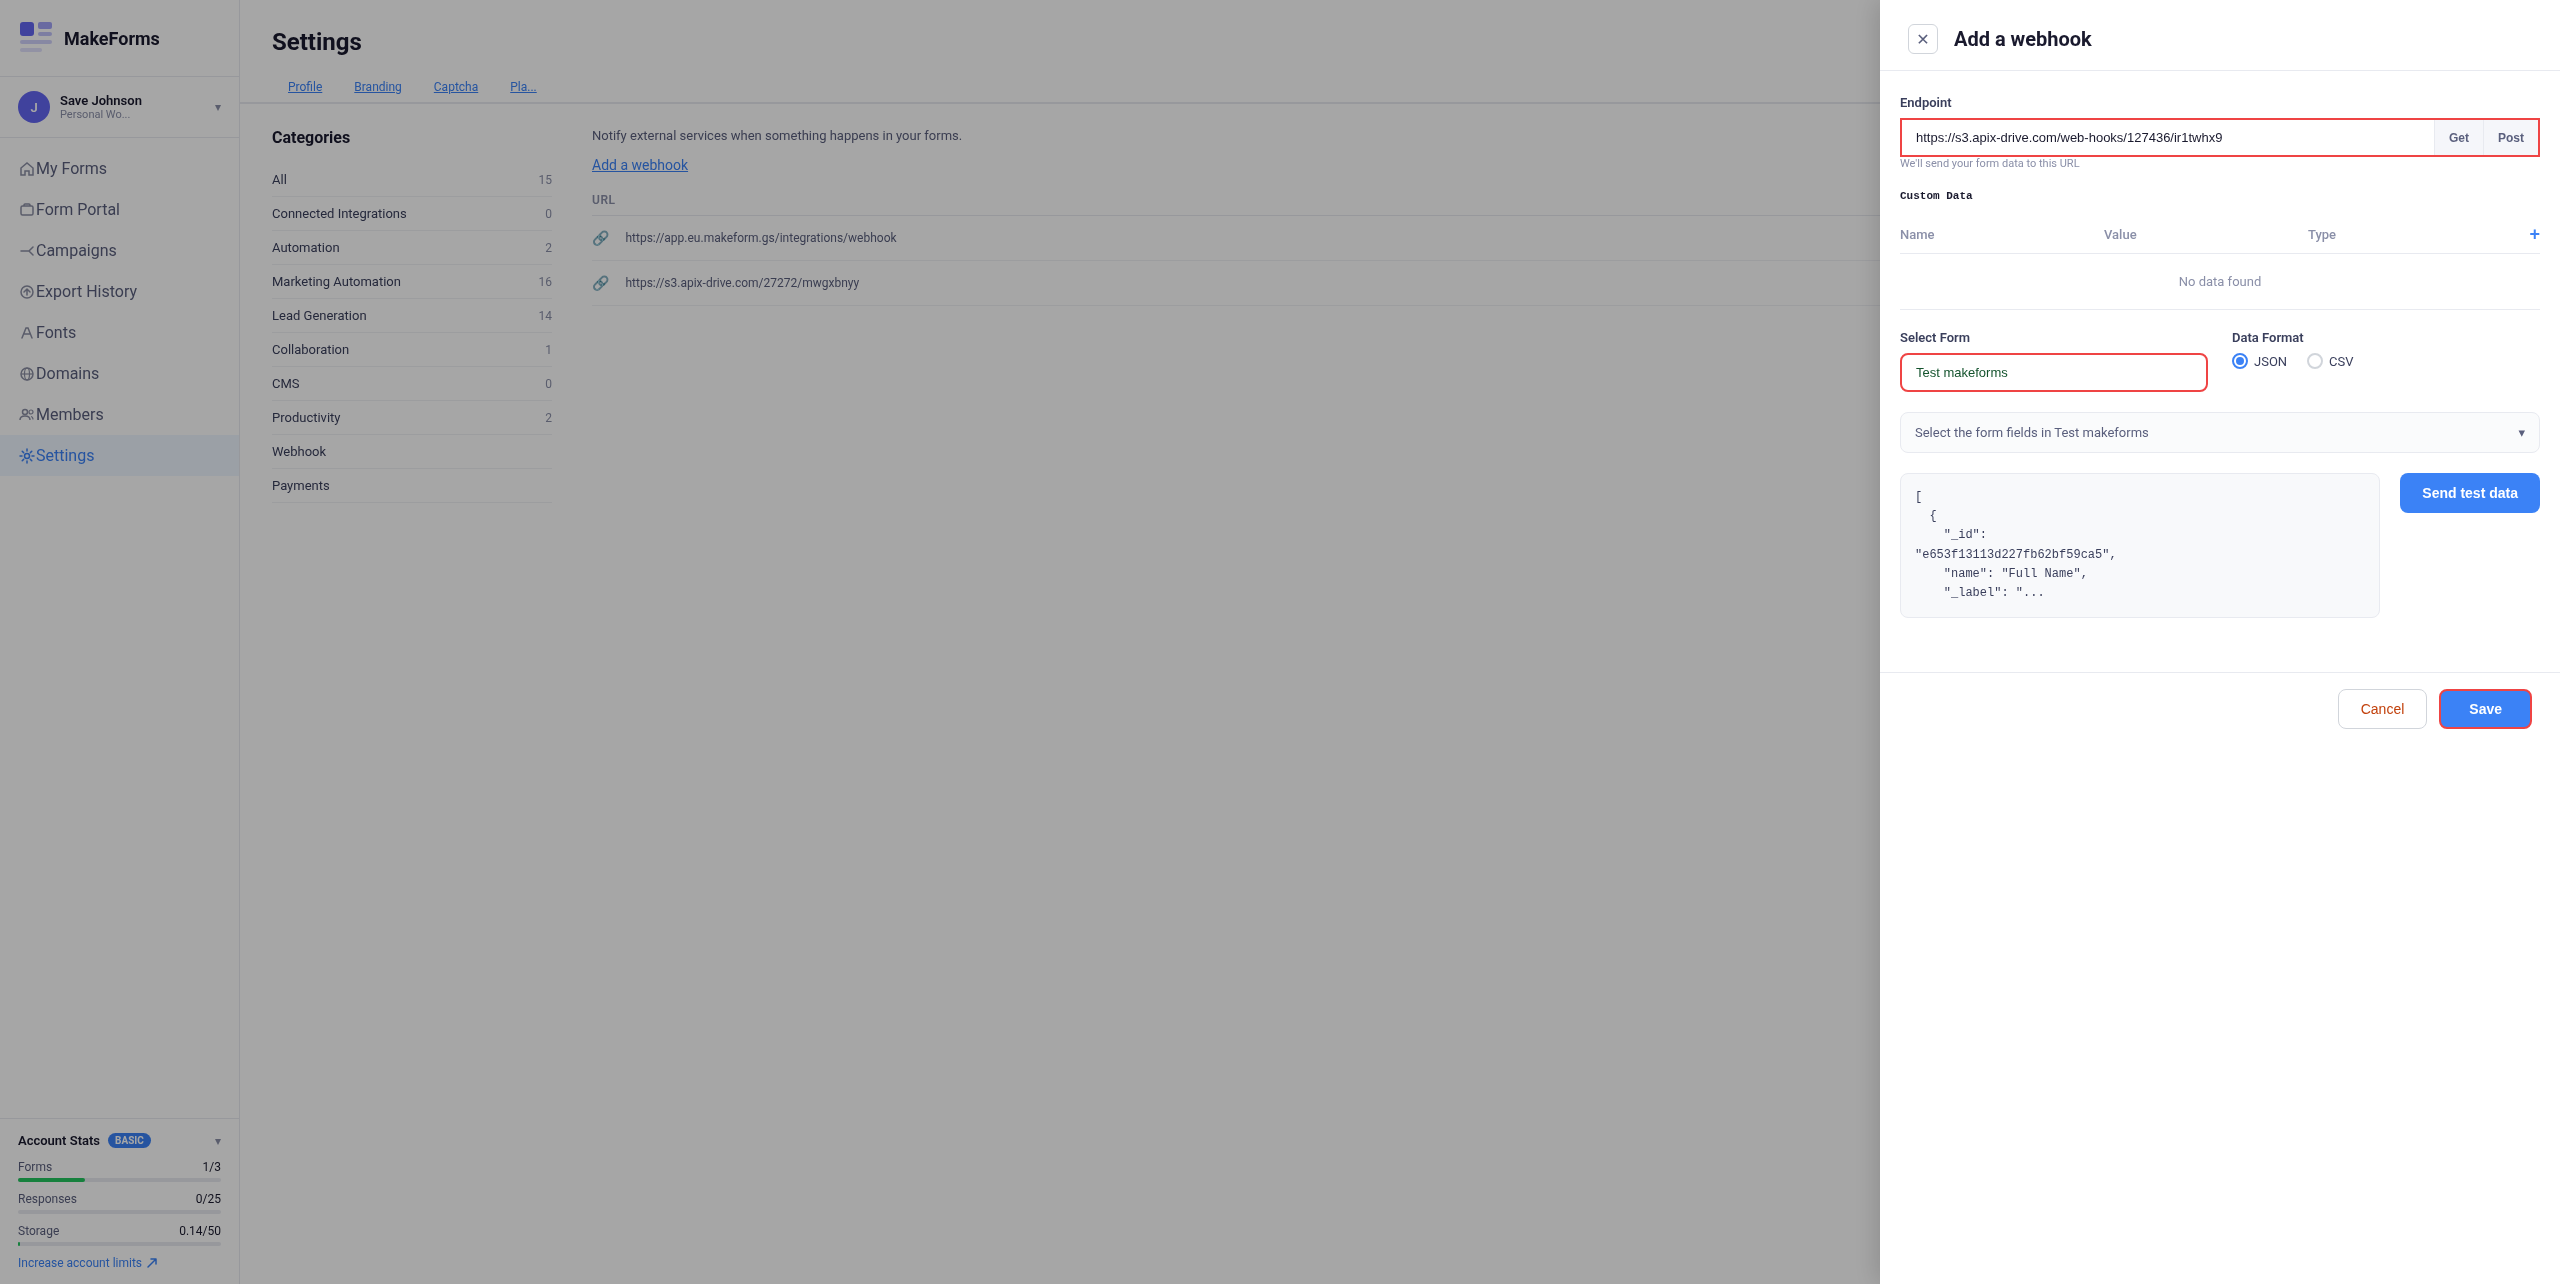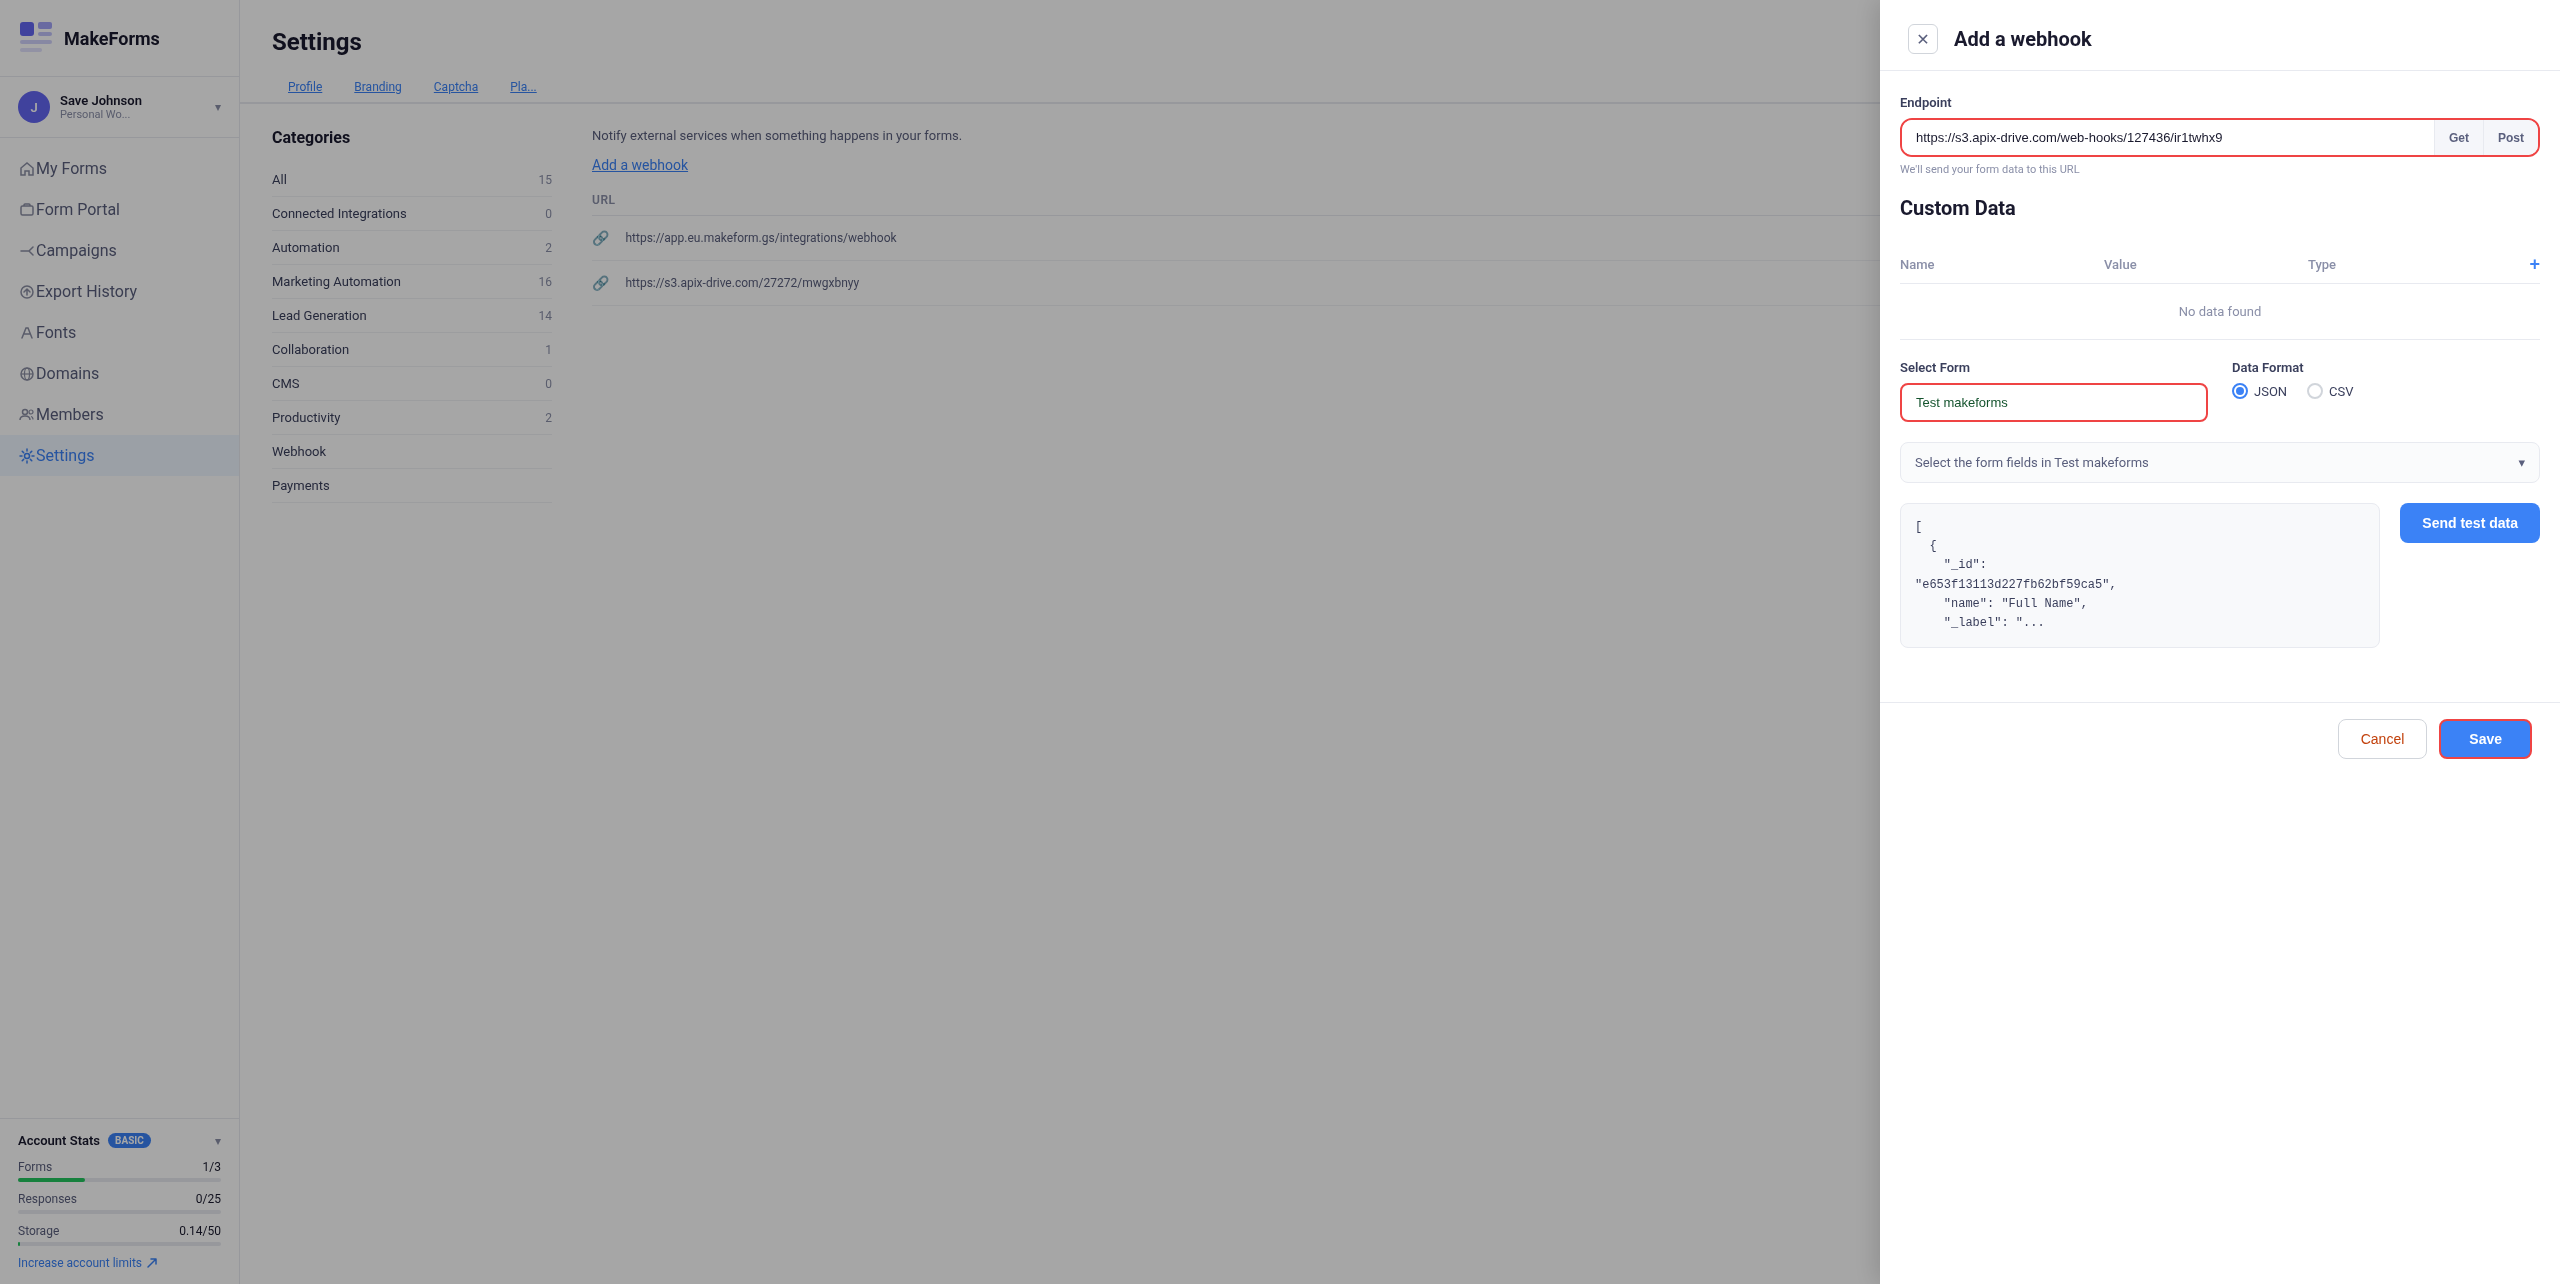--- a/index.html
+++ b/index.html
@@ -294,23 +294,22 @@
     .field-label {
       font-size: 13px;
       font-weight: 600;
       color: #3a3f5c;
       margin-bottom: 8px;
     }
     .endpoint-row {
       display: flex;
       align-items: stretch;
       border: 2px solid #ef4444;
-      border-radius: 12px;
+      border-radius: 0;
       overflow: hidden;
-      margin-bottom: 6px;
     }
     .endpoint-input {
       flex: 1;
       padding: 10px 14px;
       font-size: 13px;
       color: #1a1a2e;
       border: none;
       outline: none;
     }
     .endpoint-get-btn, .endpoint-post-btn {
@@ -325,24 +324,25 @@
     .endpoint-get-btn { border-left: 1px solid #e8eaf0; }
     .endpoint-post-btn { border-left: 1px solid #e8eaf0; }
     .endpoint-hint {
       font-size: 11px;
       color: #8a8fa8;
       margin-bottom: 20px;
     }
 
     
     .section-title {
-      font-size: 20px;
+      font-size: 11px;
       font-weight: 700;
       color: #1a1a2e;
-      margin-bottom: 26px;
+      margin-bottom: 14px;
+      font-family: Liberation Mono, monospace;
     }
     .custom-data-table-header {
       display: flex;
       align-items: center;
       padding: 8px 0;
       border-bottom: 1px solid #e8eaf0;
       font-size: 13px;
       color: #8a8fa8;
       font-weight: 500;
     }

